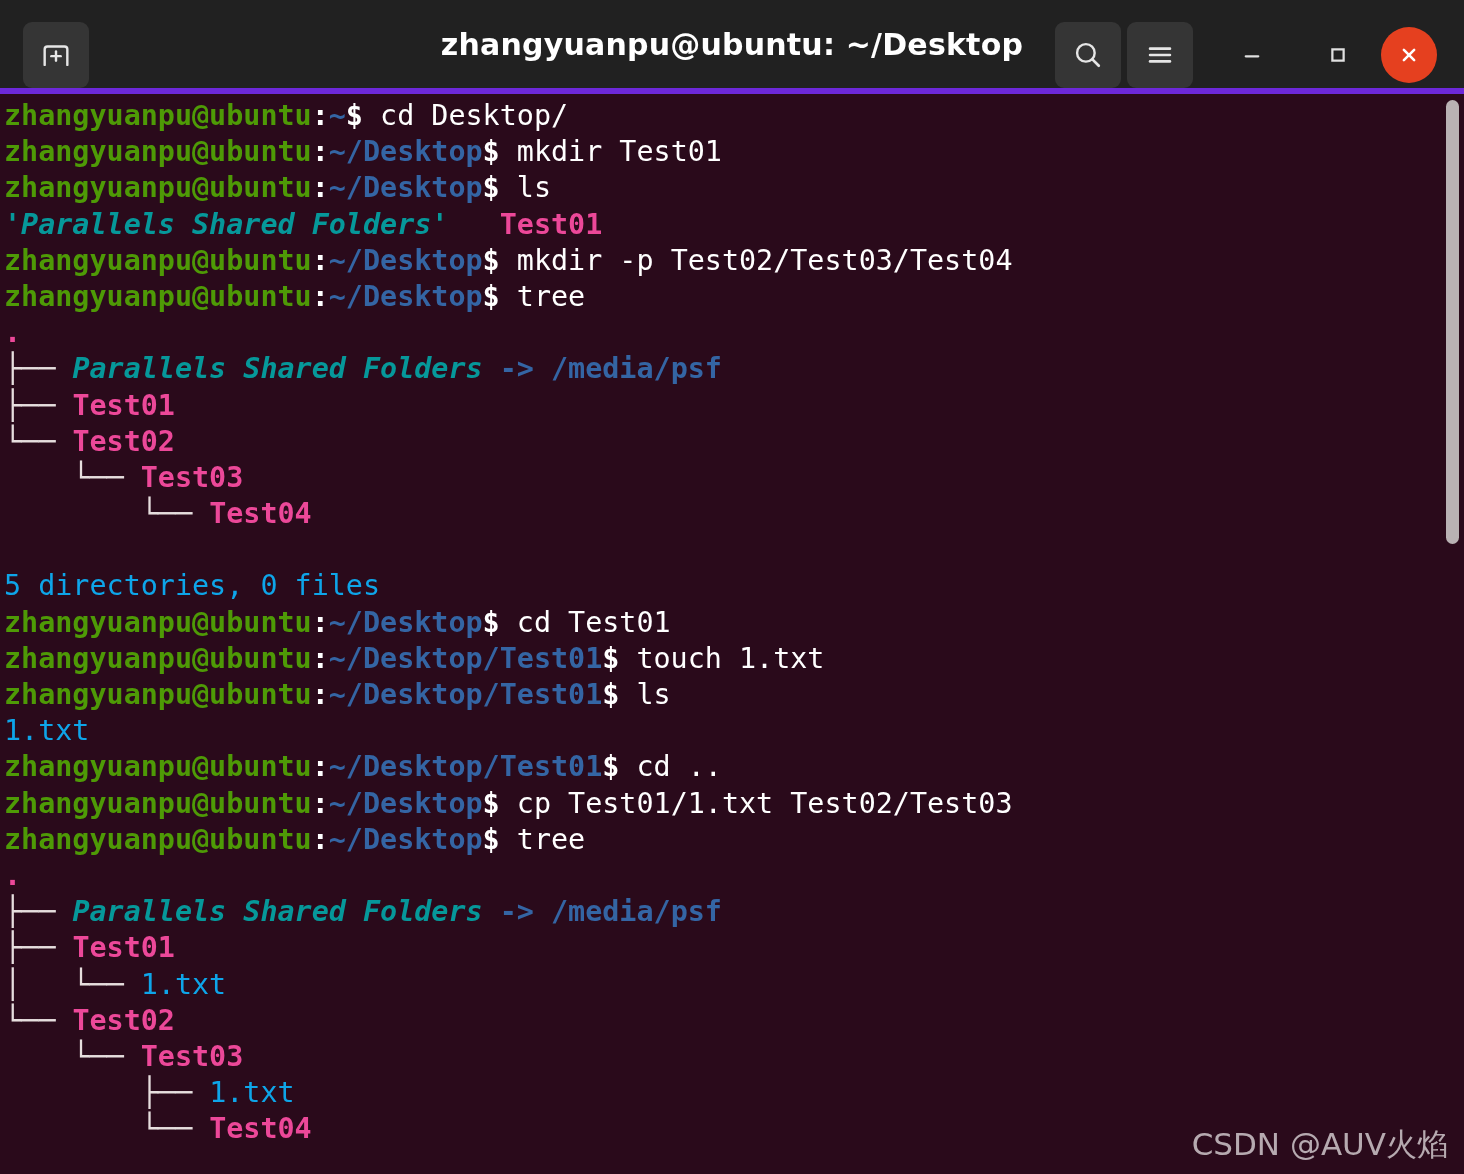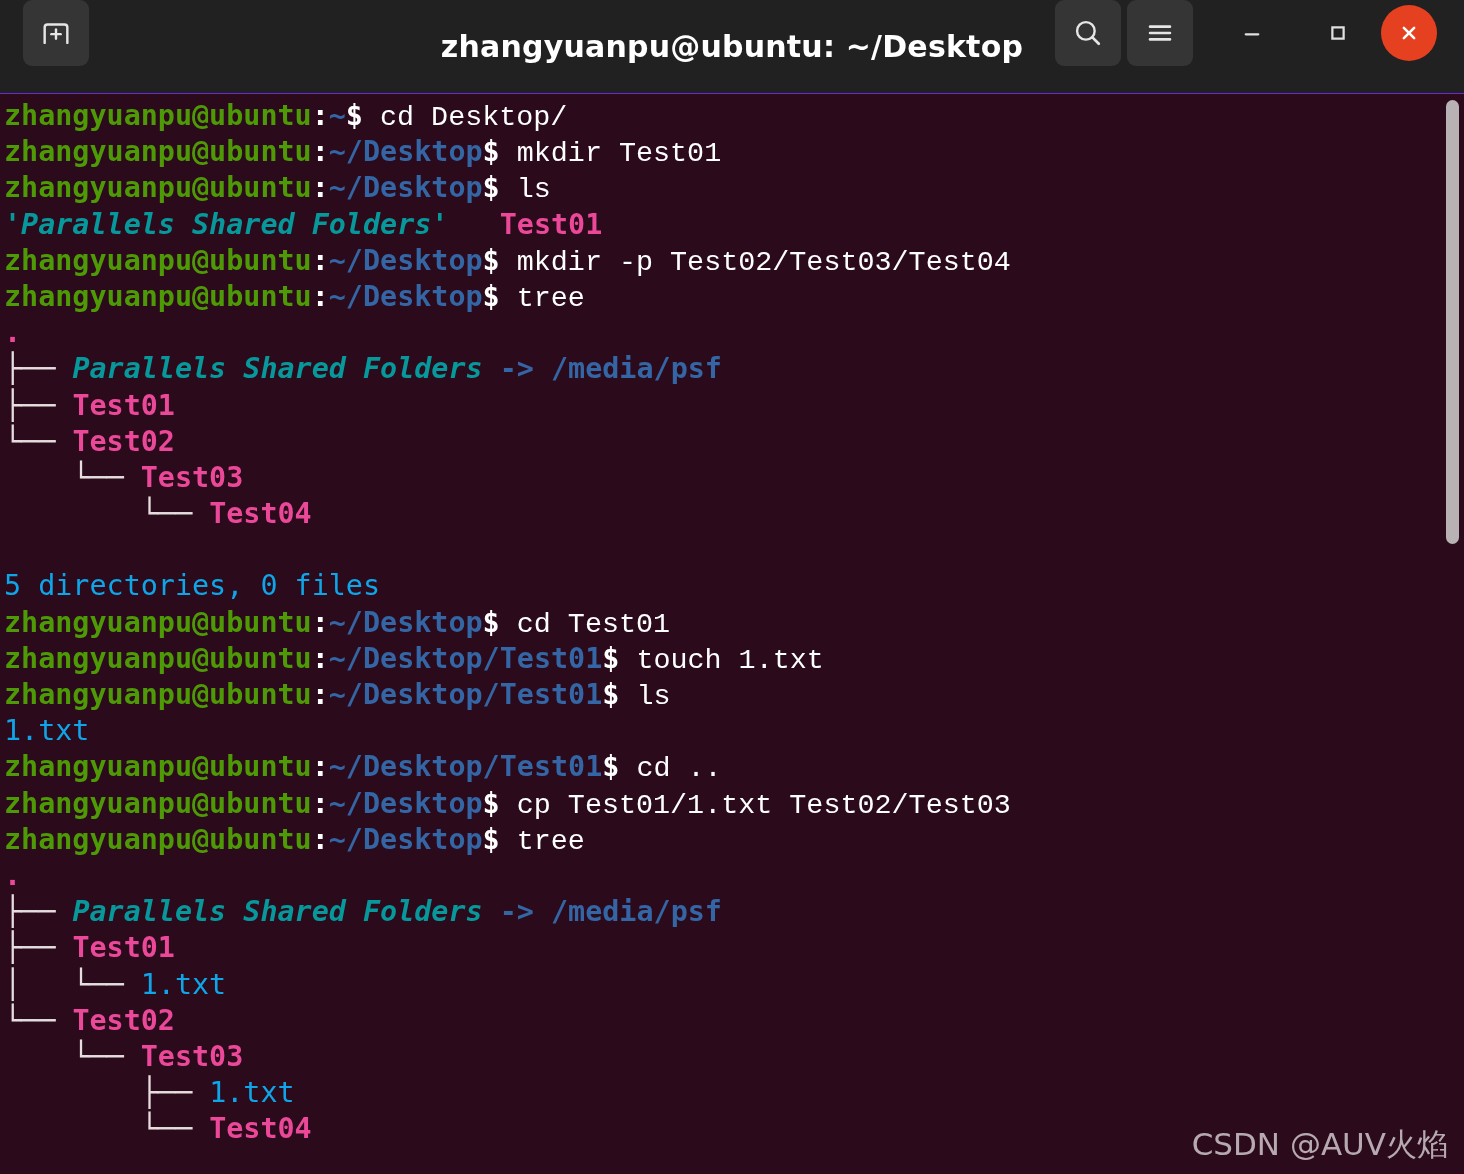--- a/index.html
+++ b/index.html
@@ -24,23 +24,23 @@
     flex-direction: column;
   }
 
   
   #titlebar {
     position: relative;
     height: 94px;
     min-height: 94px;
     background: #212121;
     display: flex;
-    align-items: flex-start;
+    align-items: flex-end;
     padding: 0 23px;
-    border-bottom: 1px solid #6d28d9;
+    border-bottom: 6px solid #6d28d9;
   }
   #titlebar .tb-left { display: flex; align-items: center; }
   #titlebar .tb-right {
     margin-left: auto;
     display: flex;
     align-items: center;
     gap: 6px;
   }
 
   .tb-btn-square {
@@ -114,21 +114,21 @@
     color: #ffffff;
     letter-spacing: 0px;
   }
   #term .line { display: block; height: 36.2px; }
 
   
   .c-user   { color: #4e9a06; font-weight: bold; margin-top: 14px; }   
   .c-colon  { color: #ffffff; font-weight: bold; }
   .c-path   { color: #3465a4; font-weight: bold; }   
   .c-prompt { color: #ffffff; font-weight: bold; }   
-  .c-cmd    { color: #ffffff; font-family: Liberation Mono, monospace; }                      
+  .c-cmd    { color: #ffffff; }                      
   .c-out    { color: #0ea5e9; }                      
   .c-dir    { color: #ec4899; font-weight: bold; }   
   .c-link   { color: #06989a; font-weight: bold; font-style: italic; }   
   .c-arrow  { color: #3465a4; font-weight: bold; }
   .c-tree   { color: #e6dede; }                      
 
   
   #scrollbar-track {
     position: absolute;
     top: 0;

